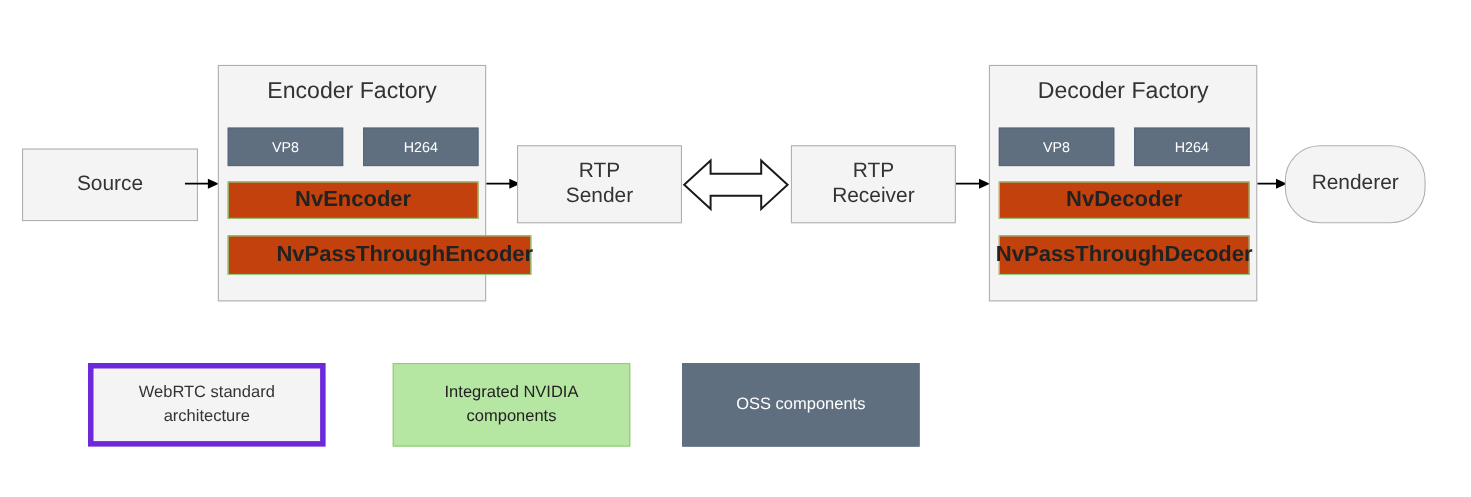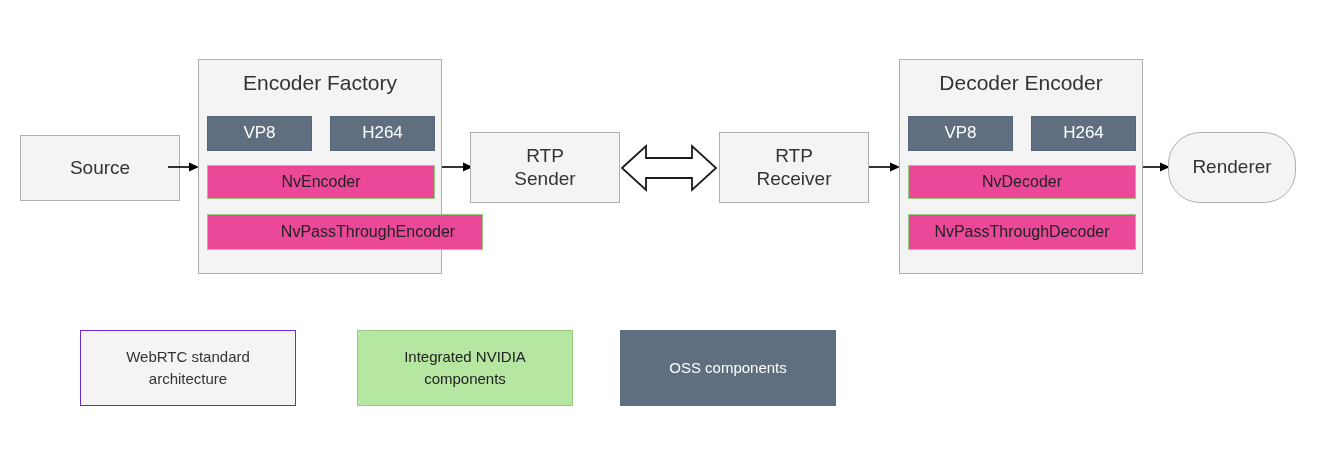--- a/index.html
+++ b/index.html
@@ -29,30 +29,31 @@
     text-align: center;
     line-height: 1.18;
     color: #333333;
   }
   .node-plain {
     background: #f4f4f4;
     border: 1px solid #b0b0b0;
     font-size: 19px;
   }
   .node-green {
-    background: #ec4899;
+    background: #c2410c;
     border: 1px solid #94c97f;
     color: #222222;
-    font-size: 16px;
+    font-size: 20px;
+    font-weight: bold;
   }
   .node-dark {
     background: #5f6f7f;
     border: 1px solid #56657a;
     color: #ffffff;
-    font-size: 17px;
+    font-size: 13px;
   }
 
   
   .factory {
     position: absolute;
     box-sizing: border-box;
     background: #f4f4f4;
     border: 1px solid #b0b0b0;
   }
   .factory-title {
@@ -72,21 +73,21 @@
     align-items: center;
     justify-content: center;
     text-align: center;
     font-size: 15px;
     line-height: 1.5;
     width: 216px;
     height: 76px;
   }
   .legend-plain {
     background: #f4f4f4;
-    border: 1px solid #6d28d9;
+    border: 5px solid #6d28d9;
     color: #333333;
     align-items: center;
   }
   .legend-green {
     background: #b5e6a2;
     border: 1px solid #94c97f;
     color: #222222;
   }
   .legend-dark {
     background: #5f6f7f;
@@ -150,21 +151,21 @@
     <span>RTP</span>
     <span>Receiver</span>
   </div>
 
   <svg class="arrow" style="left:869px; top:155px;" width="32" height="24" viewBox="0 0 32 24">
     <line x1="0" y1="12" x2="23" y2="12" stroke="#000000" stroke-width="1.6"></line>
     <polygon points="31,12 21,7.5 21,16.5" fill="#000000"></polygon>
   </svg>
 
   <div class="factory" style="left:899px; top:59px; width:244px; height:215px;">
-    <div class="factory-title" style="top:11px;">Decoder Encoder</div>
+    <div class="factory-title" style="top:11px;">Decoder Factory</div>
 
     <div class="node node-dark" style="left:8px; top:56px; width:105px; height:35px;">
       <span>VP8</span>
     </div>
     <div class="node node-dark" style="left:131px; top:56px; width:105px; height:35px;">
       <span>H264</span>
     </div>
 
     <div class="node node-green" style="left:8px; top:154px; width:228px; height:36px;">
       <span>NvPassThroughDecoder</span>

